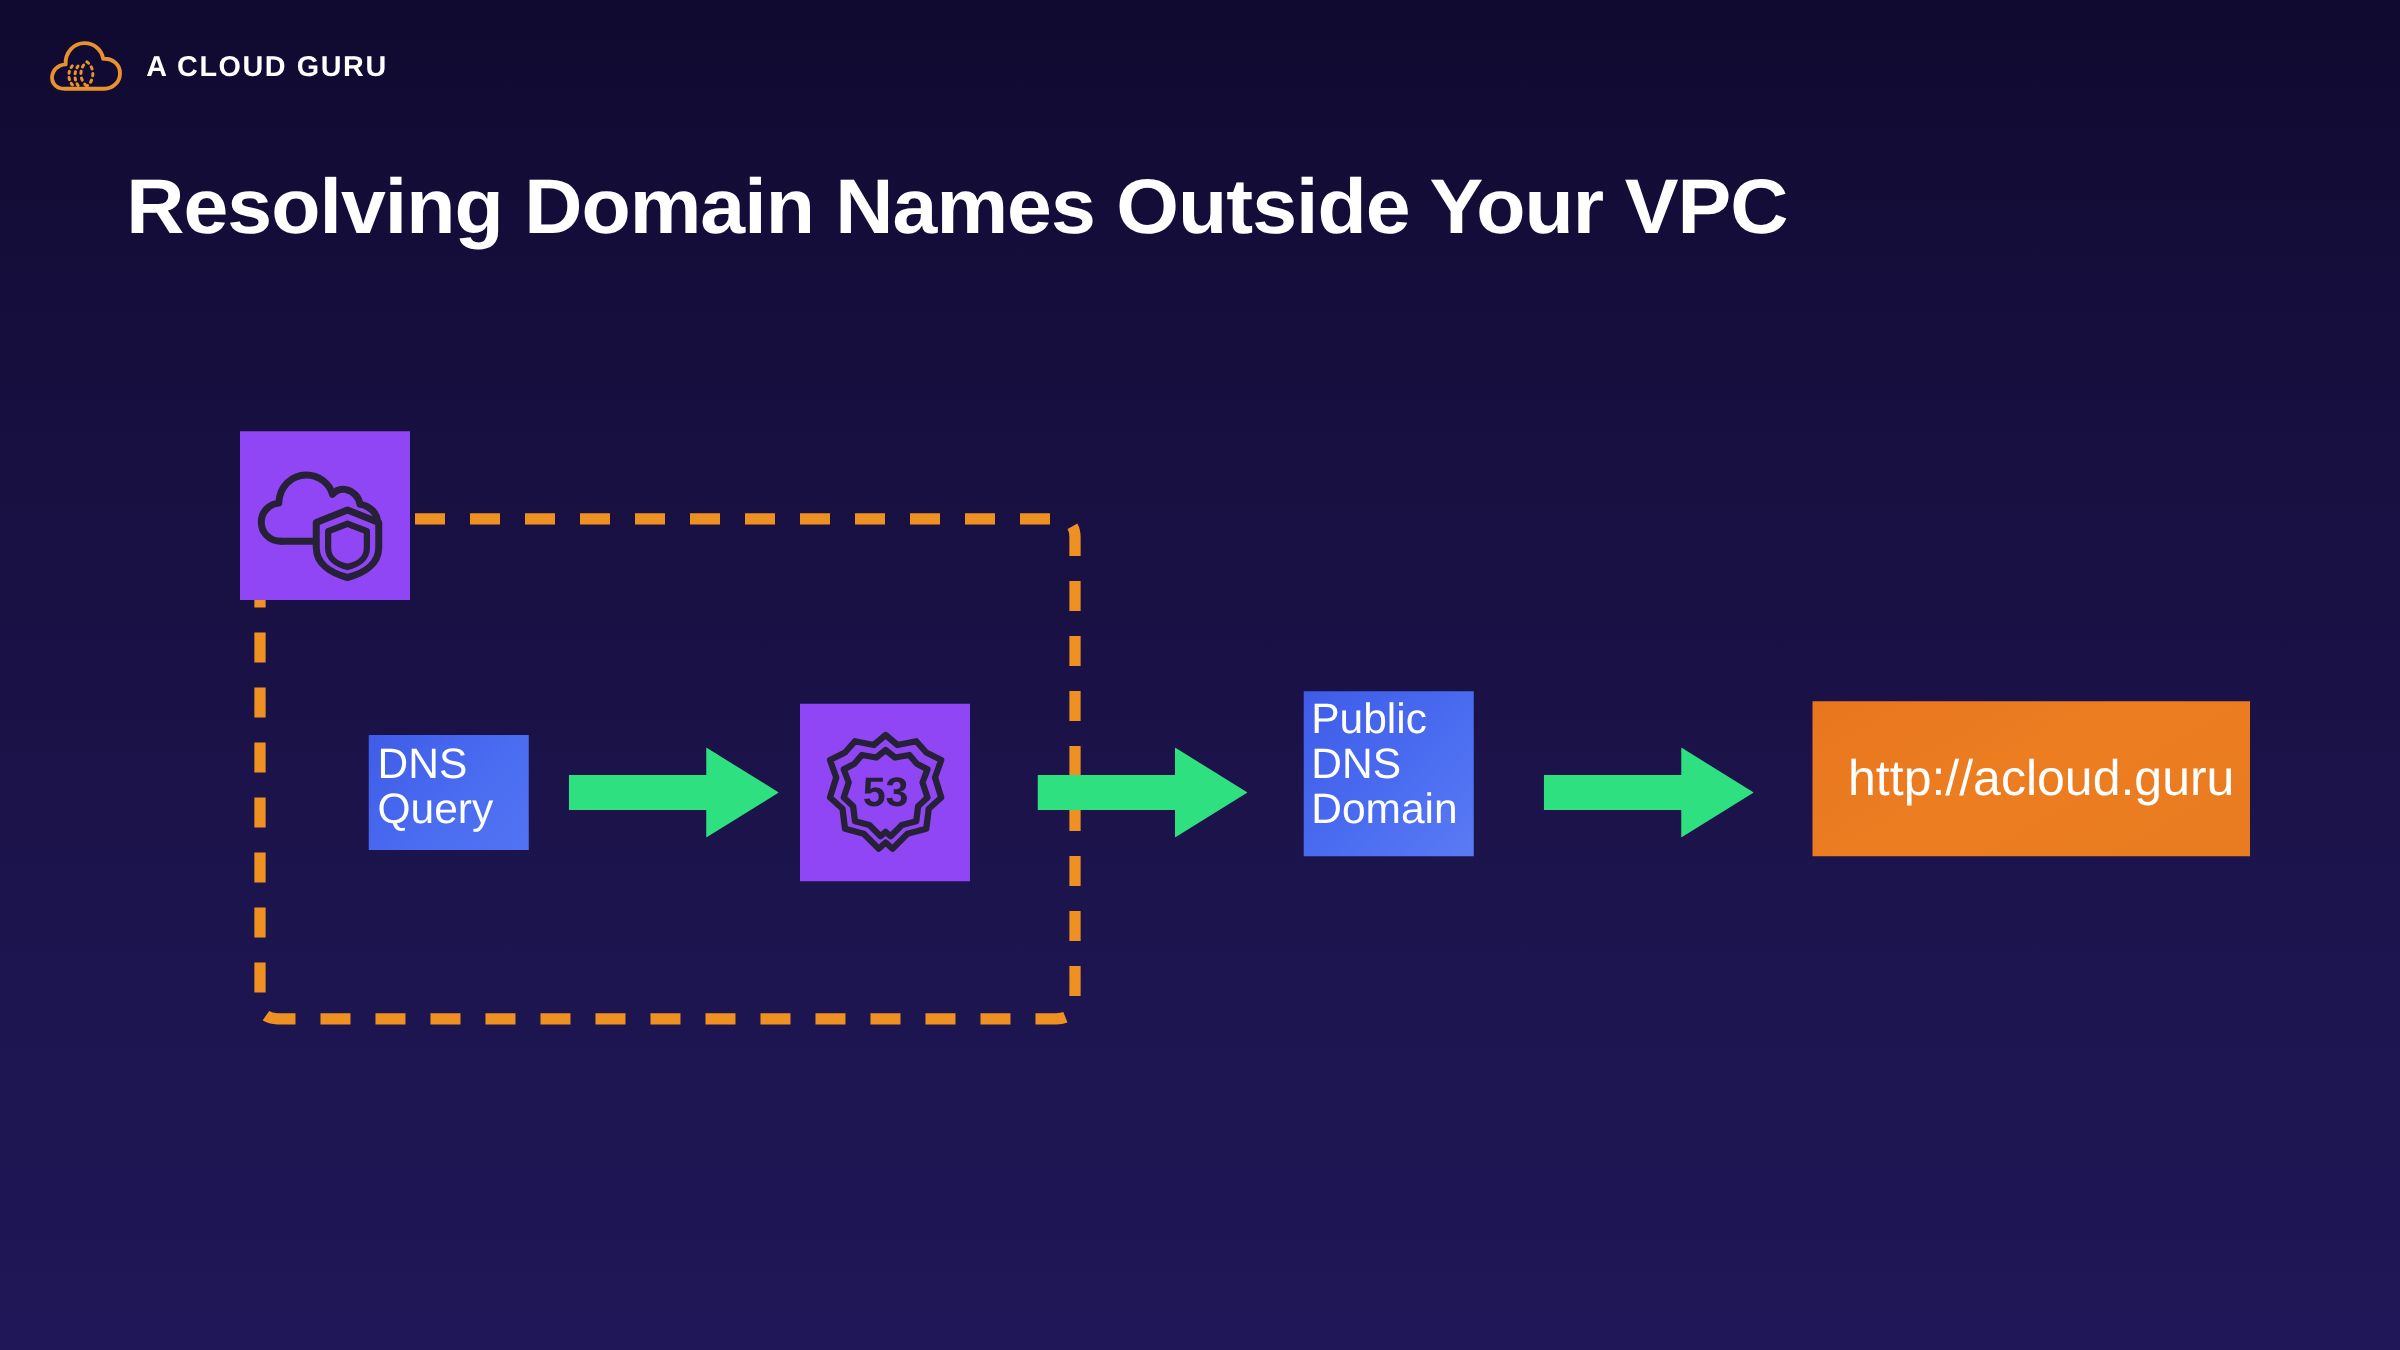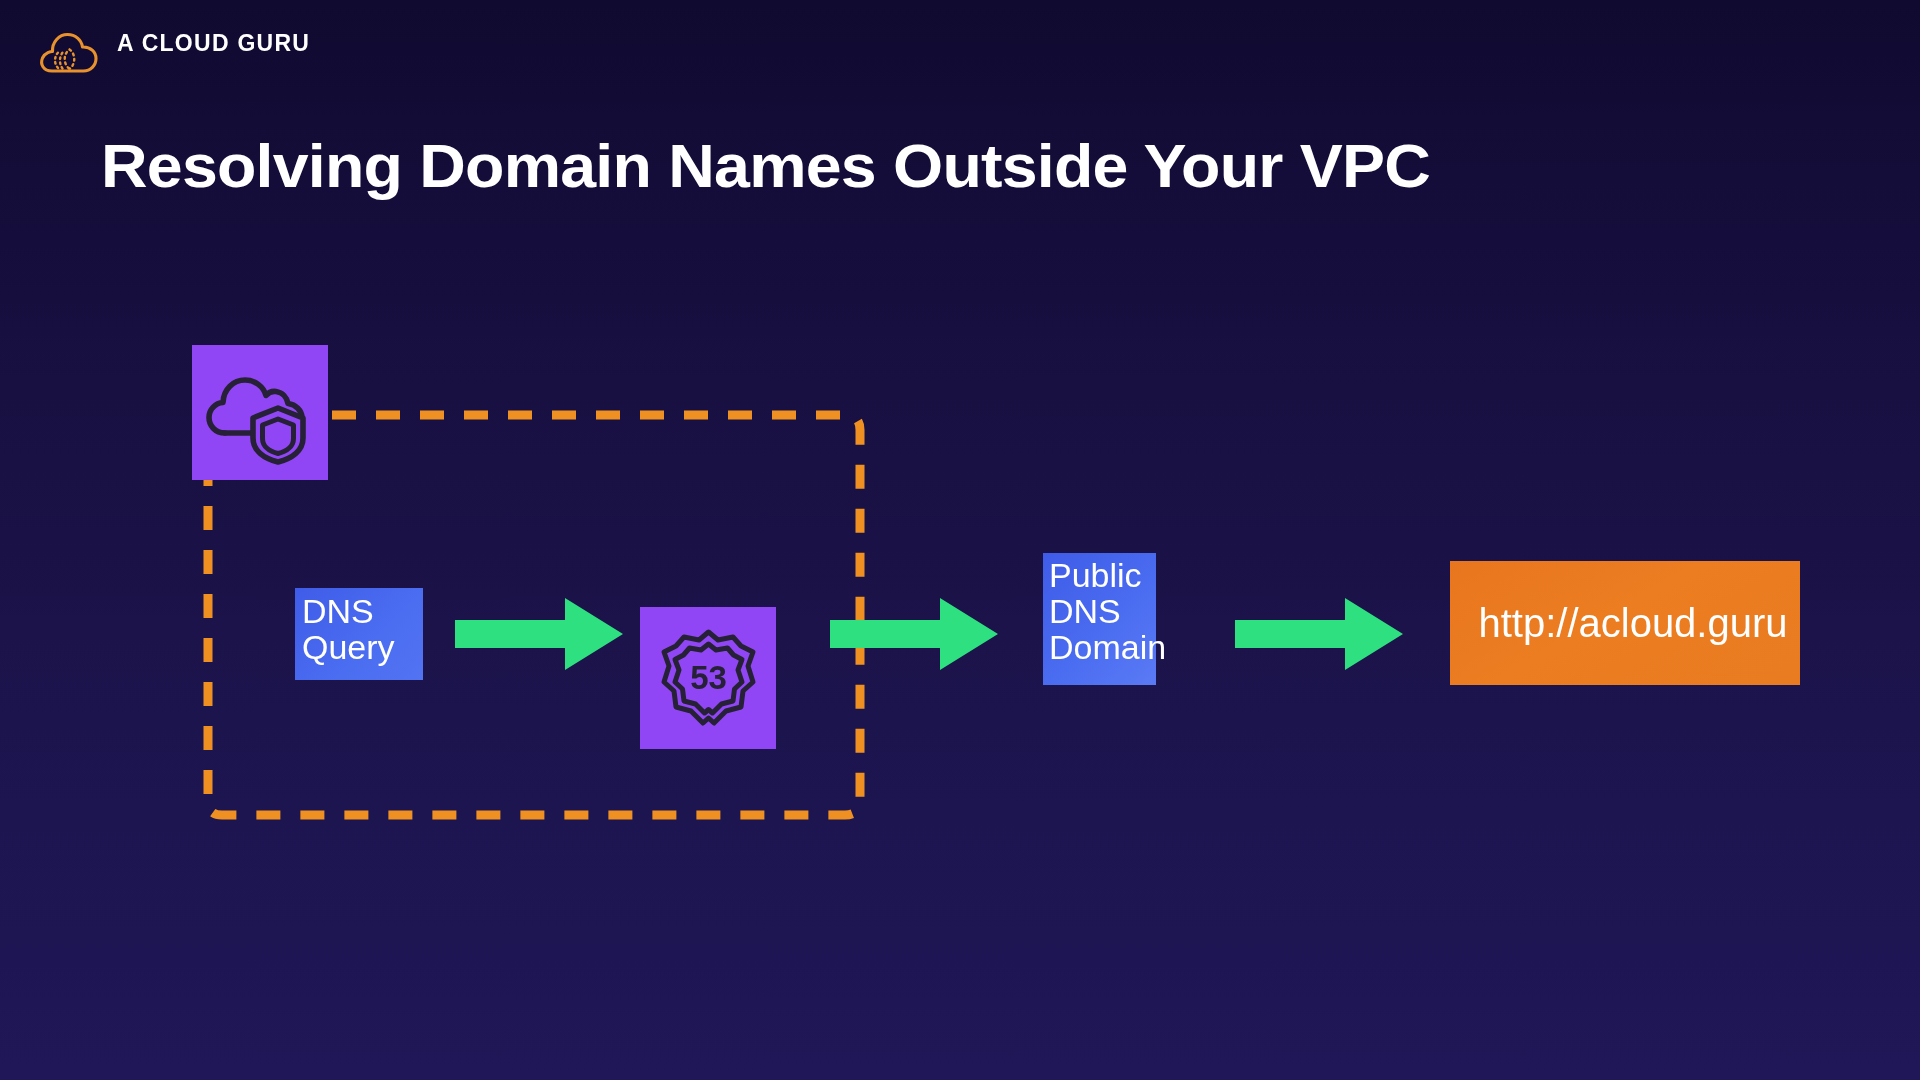--- a/index.html
+++ b/index.html
@@ -6,21 +6,21 @@
   html, body { width:1920px; height:1080px; overflow:hidden; }
   body {
     font-family: "Liberation Sans", sans-serif;
     background: linear-gradient(180deg, #100a30 0%, #150e3c 22%, #1a1246 50%, #1d1550 75%, #1f1757 100%);
     position: relative;
   }
 
   
   #brand {
     position:absolute; left:38px; top:30px;
-    display:flex; gap:17px;
+    display:flex; align-items:center; gap:17px;
   }
   #brand .logo-mark { width:62px; height:46px; display:block; }
   #brand .brand-text {
     color:#ffffff; font-size:23px; font-weight:bold;
     letter-spacing:0.055em; white-space:nowrap;
     font-family:"Liberation Sans", sans-serif;
   }
 
   
   #slide-title {
@@ -54,27 +54,26 @@
     font-size:34px; line-height:1.06;
     padding:5px 0 0 7px;
     font-family:"Liberation Sans", sans-serif;
   }
   #dns-query-tile .ln { display:block; }
 
   
   #route53-tile {
     left:640px; top:563px; width:136px; height:142px;
     background:#9146f5;
-    margin-top:44px;
   }
   #route53-tile svg { position:absolute; left:17px; top:20px; width:103px; height:103px; }
 
   
   #public-dns-tile {
-    left:1043px; top:553px; width:113px; height:132px;
+    left:1043px; top:553px; width:136px; height:132px;
     background:linear-gradient(135deg,#3f5ce8 0%,#4a6cf0 55%,#5a7af5 100%);
     color:#fff;
     font-size:34px; line-height:1.06;
     padding:4px 0 0 6px;
     font-family:"Liberation Sans", sans-serif;
   }
   #public-dns-tile .ln { display:block; }
 
   
   #url-tile {

